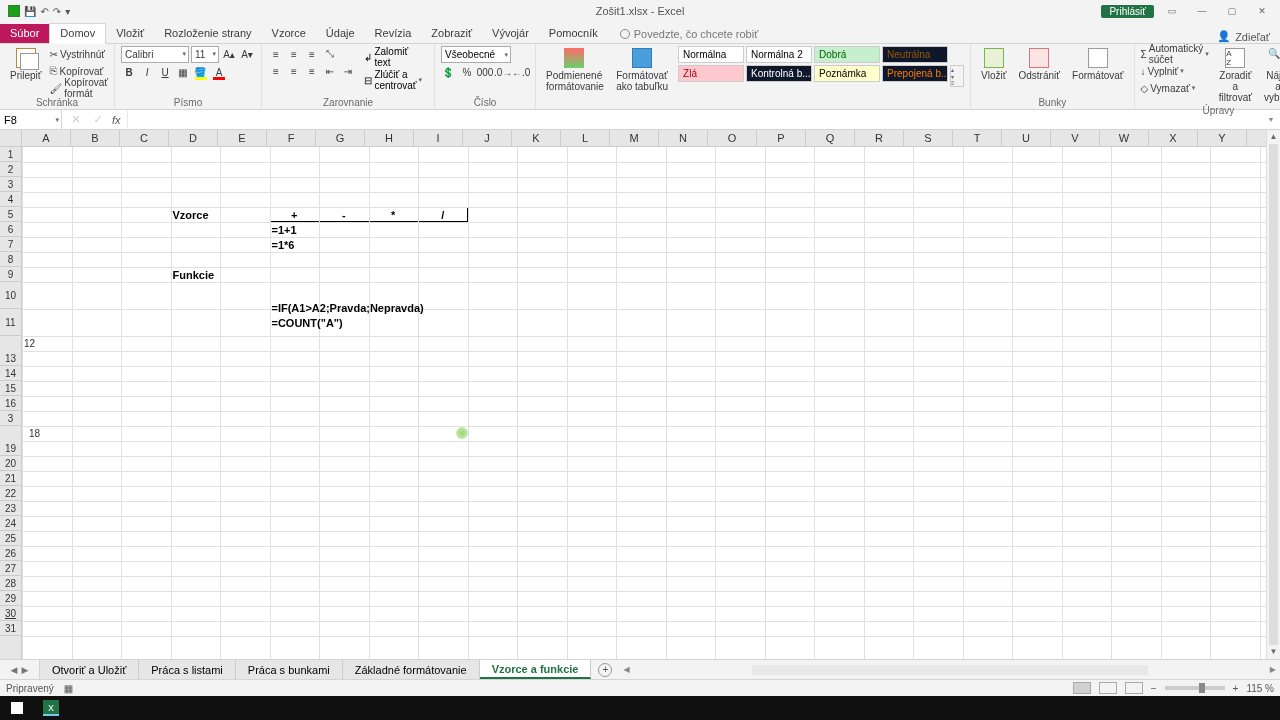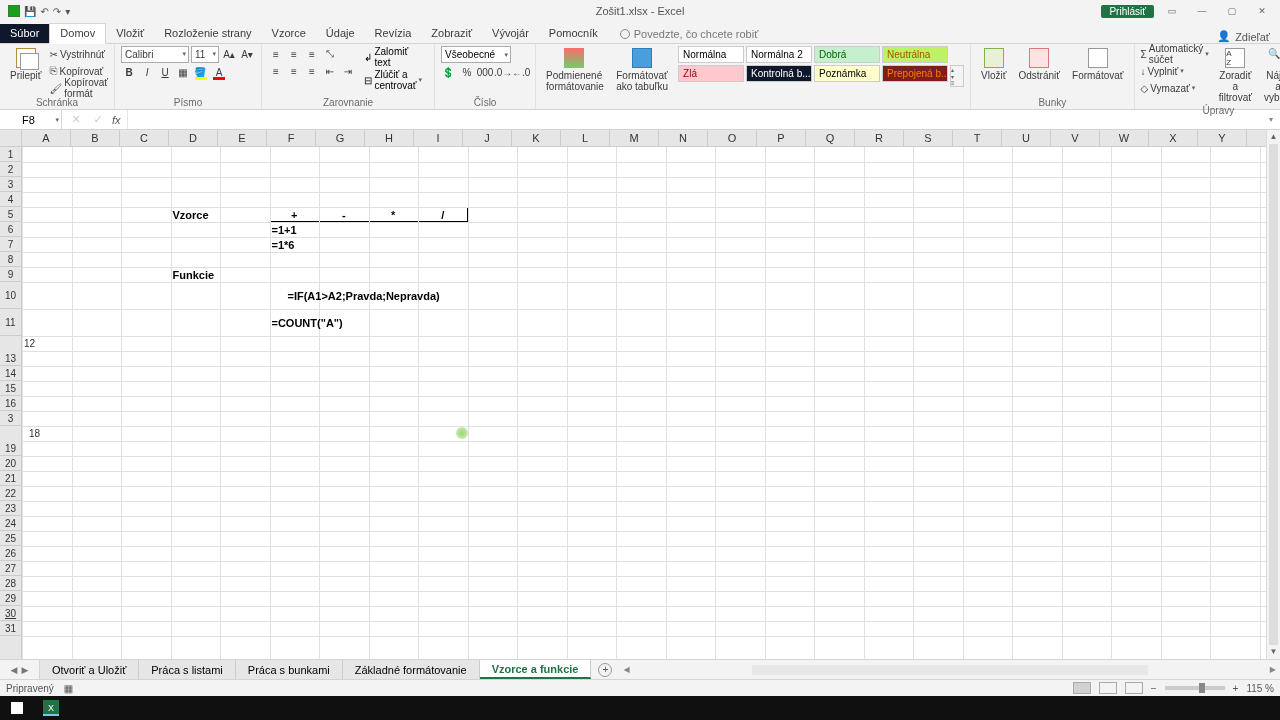--- a/index.html
+++ b/index.html
@@ -11,21 +11,21 @@
 .qat .icon-box { width: 12px; height: 12px; border: 1px solid #3a7b3a; background: #18a018; }
 .qat .txt { font-size: 10px; color: #555; }
 .titlebar-center { position: absolute; left: 50%; transform: translateX(-50%); font-size: 11px; color: #555; }
 .titlebar-right { position: absolute; right: 6px; display: flex; gap: 6px; align-items: center; }
 .login-btn { background: #217346; color: #fff; font-size: 10px; padding: 1px 8px; border-radius: 2px; }
 .winctl { width: 24px; height: 14px; display: flex; align-items: center; justify-content: center; font-size: 9px; color: #666; }
 
 
 .menu-tabs { height: 22px; background: #f3f3f3; display: flex; align-items: flex-end; border-bottom: 1px solid #d4d4d4; }
 .mtab { font-size: 11px; padding: 3px 10px 4px; color: #3b3b3b; cursor: pointer; }
-.mtab.file { background: #0f172a; color: #fff; }
+.mtab.file { background: #be185d; color: #fff; }
 .mtab.active { background: #fff; border: 1px solid #d4d4d4; border-bottom: 1px solid #fff; margin-bottom: -1px; }
 .tellme { display: flex; align-items: center; gap: 4px; margin-left: 6px; padding: 3px 6px; font-size: 11px; color: #777; }
 .lightbulb { width: 10px; height: 10px; border: 1px solid #888; border-radius: 50%; }
 .menu-right { margin-left: auto; padding-right: 10px; display: flex; align-items: center; gap: 4px; font-size: 11px; color: #555; }
 
 
 .ribbon { height: 66px; background: #f3f3f3; border-bottom: 1px solid #d4d4d4; display: flex; }
 .rgroup { border-right: 1px solid #e1e1e1; padding: 2px 6px 0; display: flex; flex-direction: column; justify-content: space-between; }
 .rgroup-body { display: flex; gap: 4px; }
 .rgroup-label { font-size: 10px; color: #6a6a6a; text-align: center; padding-bottom: 1px; position: relative; }
@@ -38,28 +38,28 @@
 .font-size { width: 28px; height: 17px; font-size: 10px; border: 1px solid #ababab; background: #fff; padding-left: 3px; display: flex; align-items: center; justify-content: space-between; }
 .dd { font-size: 7px; color: #666; padding-right: 2px; }
 .btn-sq { width: 16px; height: 16px; display: flex; align-items: center; justify-content: center; font-size: 10px; cursor: pointer; }
 .nfmt { width: 70px; height: 17px; font-size: 10px; border: 1px solid #ababab; background: #fff; padding-left: 3px; display: flex; align-items: center; justify-content: space-between; }
 
 .styles-gallery { display: flex; gap: 2px; }
 .style-cell { width: 66px; height: 17px; border: 1px solid #ccc; font-size: 10px; display: flex; align-items: center; padding-left: 4px; overflow: hidden; white-space: nowrap; }
 .style-cell.normal { background: #fff; }
 .style-cell.bad { background: #ffc7ce; color: #9c0006; }
 .style-cell.good { background: #c6efce; color: #006100; }
-.style-cell.neutral { background: #bef264; color: #9c5700; }
+.style-cell.neutral { background: #0f172a; color: #9c5700; }
 .style-cell.check { background: #0f172a; color: #fff; }
 .style-cell.note { background: #ffffcc; }
-.style-cell.linked { background: #7f1d1d; color: #fa7d00; }
+.style-cell.linked { background: #0f172a; color: #fa7d00; }
 
 
 .namebox-row { height: 20px; border-bottom: 1px solid #d4d4d4; display: flex; align-items: stretch; background: #fff; }
-.namebox { width: 62px; border-right: 1px solid #d4d4d4; font-size: 11px; display: flex; align-items: center; padding-left: 22px; justify-content: space-between; }
+.namebox { width: 62px; border-right: 1px solid #d4d4d4; font-size: 11px; display: flex; align-items: center; padding-left: 4px; justify-content: space-between; }
 .fbar-btns { display: flex; align-items: center; gap: 6px; padding: 0 6px; border-right: 1px solid #e8e8e8; }
 .fbar-btn { width: 16px; text-align: center; color: #ccc; font-size: 11px; }
 .fx { font-style: italic; color: #555; font-size: 11px; }
 .fbar { flex: 1; }
 .fbar-expand { width: 18px; display: flex; align-items: center; justify-content: center; color: #888; font-size: 8px; }
 
 
 .grid-area { position: relative; height: 529px; overflow: hidden; }
 .corner { position: absolute; left: 0; top: 0; width: 22px; height: 17px; background: #e6e6e6; border-right: 1px solid #ccc; border-bottom: 1px solid #ccc; }
 .colheads { position: absolute; left: 22px; top: 0; right: 14px; height: 17px; background: #e6e6e6; border-bottom: 1px solid #ccc; display: flex; }
@@ -468,21 +468,21 @@
       <div class="gridline-h" style="top: 474px;"></div>
       <div class="gridline-h" style="top: 489px;"></div>
       <div class="celltext bold" style="left: 148.5px; top: 60px; height: 15px; width: 297px;">Vzorce</div>
       <div class="celltext bold" style="left: 148.5px; top: 120px; height: 15px; width: 297px;">Funkcie</div>
       <div class="celltext bold center" style="left: 247.5px; top: 60px; height: 15px; width: 49.5px;">+</div>
       <div class="celltext bold center" style="left: 297px; top: 60px; height: 15px; width: 49.5px;">-</div>
       <div class="celltext bold center" style="left: 346.5px; top: 60px; height: 15px; width: 49.5px;">*</div>
       <div class="celltext bold center" style="left: 396px; top: 60px; height: 15px; width: 49.5px;">/</div>
       <div class="celltext bold" style="left: 247.5px; top: 75px; height: 15px; width: 297px;">=1+1</div>
       <div class="celltext bold" style="left: 247.5px; top: 90px; height: 15px; width: 297px;">=1*6</div>
-      <div class="celltext bold" style="left: 247.5px; top: 135px; height: 27px; width: 297px; margin-left: 16px;">=IF(A1&gt;A2;Pravda;Nepravda)</div>
+      <div class="celltext bold" style="left: 247.5px; top: 147px; height: 27px; width: 297px;">=IF(A1&gt;A2;Pravda;Nepravda)</div>
       <div class="celltext bold" style="left: 247.5px; top: 162px; height: 27px; width: 297px;">=COUNT("A")</div>
     </div>
   <div class="vsb">
     <div class="vsb-arrow">▲</div>
     <div style="position:absolute;top:14px;bottom:14px;left:2px;right:2px;background:#ddd"></div>
     <div class="vsb-arrow" style="position:absolute;bottom:0;left:0;right:0">▼</div>
   </div>
 </div>
 
 <div class="sheet-bar">

